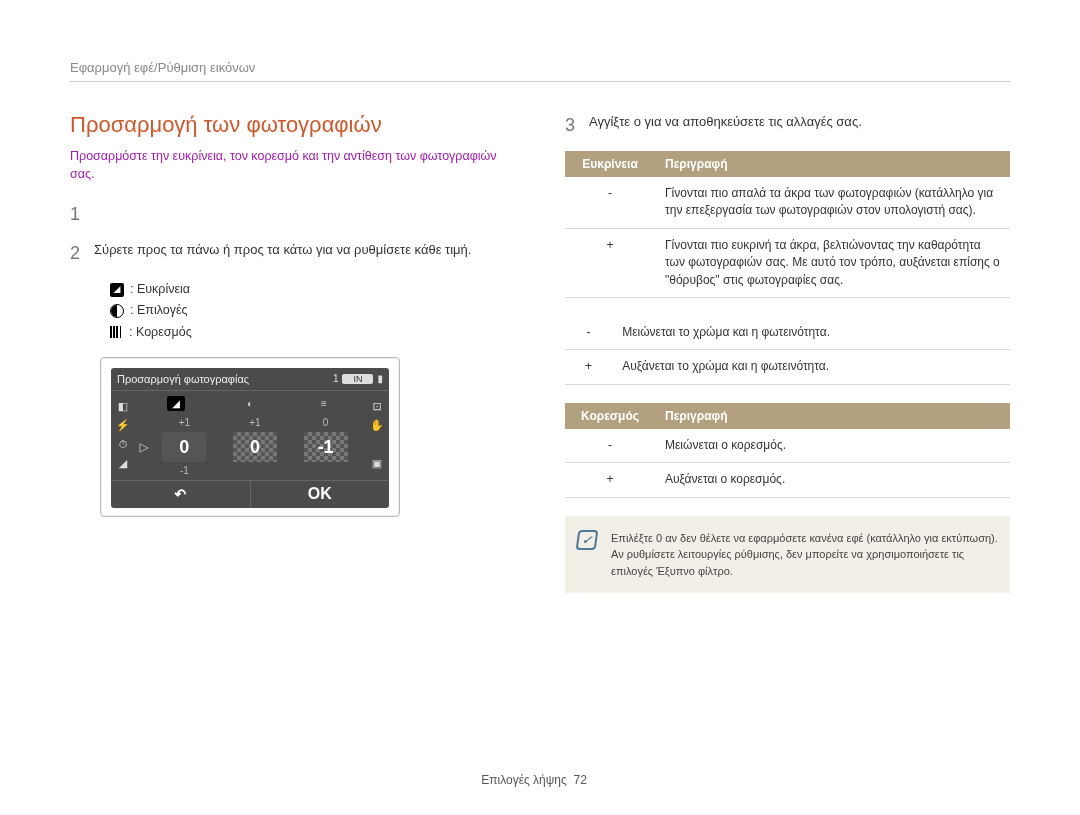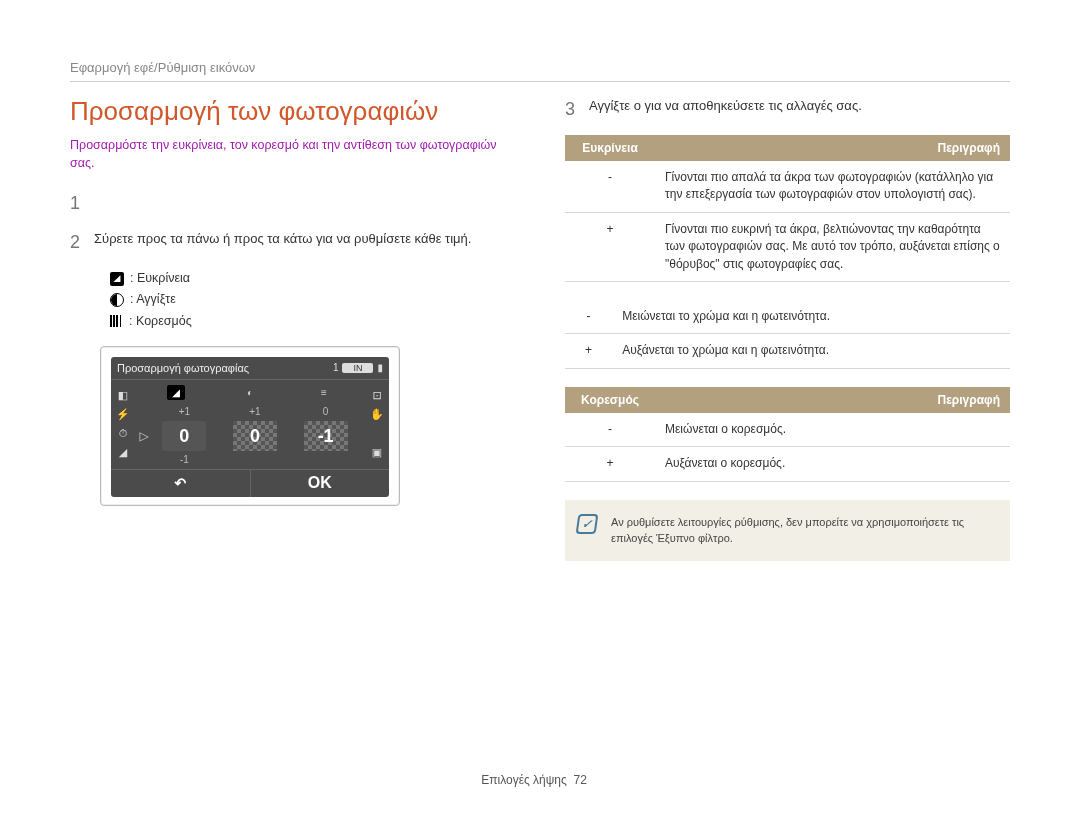--- a/index.html
+++ b/index.html
@@ -10,30 +10,30 @@
     font-family: Arial, Helvetica, sans-serif;
     color: #333;
     position: relative;
     padding: 60px 70px 0 70px;
   }
   .top-header {
     font-size: 13px;
     color: #888;
     border-bottom: 1px solid #ccc;
     padding-bottom: 6px;
-    margin-bottom: 14px;
+    margin-bottom: 30px;
   }
   .cols {
     display: flex;
     gap: 50px;
   }
   .col { flex: 1; }
   .section-title {
     color: #d0582a;
-    font-size: 26px;
+    font-size: 22px;
     font-weight: 400;
     margin-bottom: 10px;
   }
   .intro {
     font-size: 12.5px;
     color: #a21caf;
     margin-bottom: 18px;
     line-height: 1.4;
   }
   .step {
@@ -126,21 +126,21 @@
   .slider-cols{flex:1;}
   .panel-bottom{
     display:flex;border-top:1px solid #666;height:28px;
   }
   .pbtn{flex:1;display:flex;align-items:center;justify-content:center;color:#fff;font-size:16px;font-weight:600;}
   .pbtn:first-child{border-right:1px solid #666;font-size:14px;}
   
   .tbl { width:100%; border-collapse: collapse; font-size:12px; margin-bottom:18px;}
   .tbl th {
     background:#b3a07e; color:#fff; font-weight:700;
-    text-align:right; padding:6px 10px;
+    text-align:left; padding:6px 10px;
   }
   .tbl th:first-child{ width:90px; text-align:center;}
   .tbl td { padding:8px 10px; border-bottom:1px solid #d8d8d8; vertical-align:top; line-height:1.45;}
   .tbl td:first-child{ text-align:center; color:#333;}
   .note {
     background:#f2efe7;
     display:flex; gap:14px; padding:14px 12px;
     font-size:11px; line-height:1.5; color:#444;
   }
   .note-ic {
@@ -174,21 +174,21 @@
       <div>Σύρετε προς τα πάνω ή προς τα κάτω για να ρυθμίσετε κάθε τιμή.</div>
     </div>
 
     <div class="legend">
       <div class="legend-row">
           <span class="legend-icon blk">◢</span>
           <span>: Ευκρίνεια</span>
         </div>
       <div class="legend-row">
           <span class="legend-icon circ"></span>
-          <span>: Αγγίξτε</span>
+          <span>: Επιλογές</span>
         </div>
       <div class="legend-row">
           <span class="legend-icon bars"></span>
           <span>: Κορεσμός</span>
         </div>
     </div>
 
     <div class="panel-wrap">
       <div class="panel">
         <div class="panel-top">
@@ -297,20 +297,21 @@
       <tr>
             <td>+</td>
             <td>Αυξάνεται ο κορεσμός.</td>
           </tr>
     </tbody>
       </table>
 
     <div class="note">
       <div class="note-ic">✓</div>
       <div>
+        <div>Επιλέξτε 0 αν δεν θέλετε να εφαρμόσετε κανένα εφέ (κατάλληλο για εκτύπωση).</div>
         <div>Αν ρυθμίσετε λειτουργίες ρύθμισης, δεν μπορείτε να χρησιμοποιήσετε τις επιλογές Έξυπνο φίλτρο.</div>
       </div>
     </div>
   </div>
 </div>
 
 <div class="footer">
   <span>Επιλογές λήψης</span>&nbsp;&nbsp;<span>72</span>
 </div>
 

